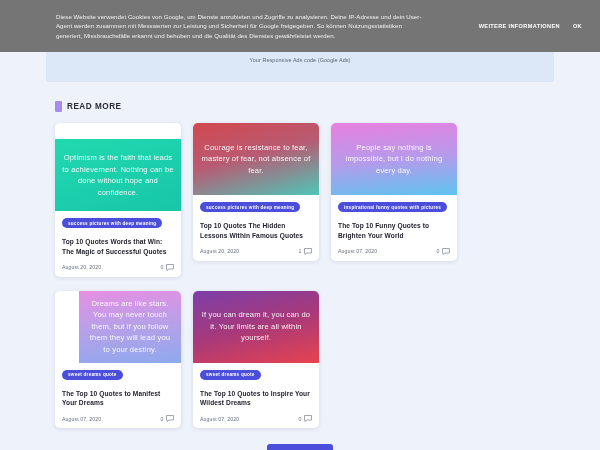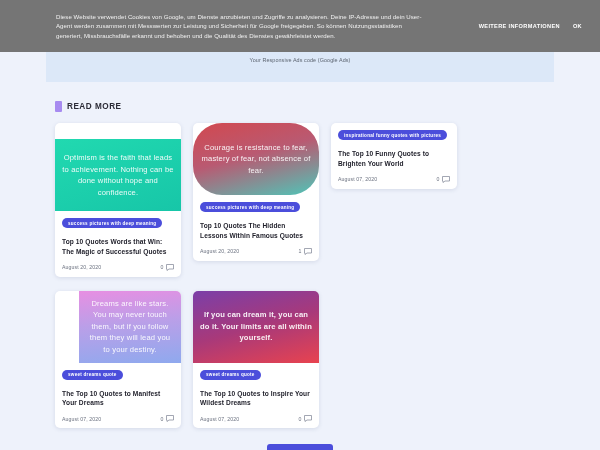--- a/index.html
+++ b/index.html
@@ -213,41 +213,44 @@
                     <path d="M1 1h14v9H6l-4 3V10H1z" fill="none" stroke="#8b90a0" stroke-width="1.6" stroke-linejoin="round"></path>
                   </svg>
               </span>
             </div>
           </div>
         </div>
       </div>
 
       <div class="card-slot">
         <div class="card">
-          <div class="card-thumb" style="background:linear-gradient(165deg,#d2484f 0%,#b95a72 45%,#4ec6b8 100%);border-radius:29px;">
+          <div class="card-thumb" style="background:linear-gradient(165deg,#d2484f 0%,#b95a72 45%,#4ec6b8 100%);">
             <div class="thumb-quote">Courage is resistance to fear, mastery of fear, not absence of fear.</div>
           </div>
           <div class="card-body">
             <span class="tag">success pictures with deep meaning</span>
             <div class="card-title">Top 10 Quotes The Hidden Lessons Within Famous Quotes</div>
             <div class="card-meta">
               <span class="card-date">August 20, 2020</span>
               <span class="comments">
                 <span class="comment-count">1</span>
                 <svg class="bubble-icon" width="8" height="7" viewBox="0 0 16 14">
                     <path d="M1 1h14v9H6l-4 3V10H1z" fill="none" stroke="#8b90a0" stroke-width="1.6" stroke-linejoin="round"></path>
                   </svg>
               </span>
             </div>
           </div>
         </div>
       </div>
 
       <div class="card-slot">
         <div class="card">
+          <div class="card-thumb" style="background:linear-gradient(175deg,#e87fe0 0%,#b79aea 50%,#5ec3f0 100%);">
+            <div class="thumb-quote">People say nothing is impossible, but I do nothing every day.</div>
+          </div>
           <div class="card-body">
             <span class="tag">inspirational funny quotes with pictures</span>
             <div class="card-title">The Top 10 Funny Quotes to Brighten Your World</div>
             <div class="card-meta">
               <span class="card-date">August 07, 2020</span>
               <span class="comments">
                 <span class="comment-count">0</span>
                 <svg class="bubble-icon" width="8" height="7" viewBox="0 0 16 14">
                     <path d="M1 1h14v9H6l-4 3V10H1z" fill="none" stroke="#8b90a0" stroke-width="1.6" stroke-linejoin="round"></path>
                   </svg>
@@ -273,21 +276,21 @@
                     <path d="M1 1h14v9H6l-4 3V10H1z" fill="none" stroke="#8b90a0" stroke-width="1.6" stroke-linejoin="round"></path>
                   </svg>
               </span>
             </div>
           </div>
         </div>
       </div>
 
       <div class="card-slot">
         <div class="card">
-          <div class="card-thumb" style="background:linear-gradient(165deg,#7b3fa8 0%,#a8397a 50%,#e8434f 100%);font-weight:bold;">
+          <div class="card-thumb" style="background:linear-gradient(165deg,#7b3fa8 0%,#a8397a 50%,#e8434f 100%);">
             <div class="thumb-quote">If you can dream it, you can do it. Your limits are all within yourself.</div>
           </div>
           <div class="card-body">
             <span class="tag">sweet dreams quote</span>
             <div class="card-title">The Top 10 Quotes to Inspire Your Wildest Dreams</div>
             <div class="card-meta">
               <span class="card-date">August 07, 2020</span>
               <span class="comments">
                 <span class="comment-count">0</span>
                 <svg class="bubble-icon" width="8" height="7" viewBox="0 0 16 14">

